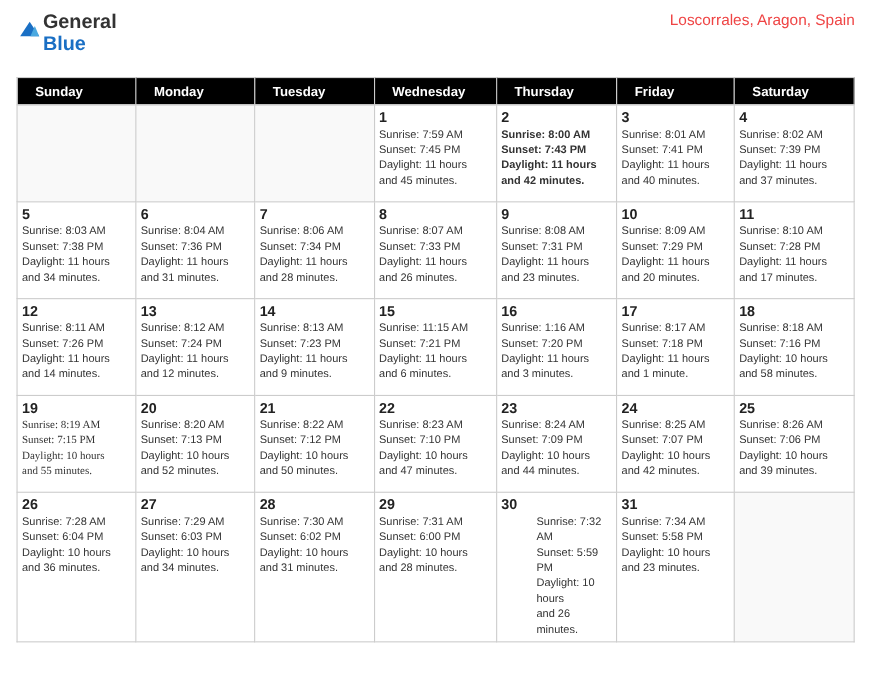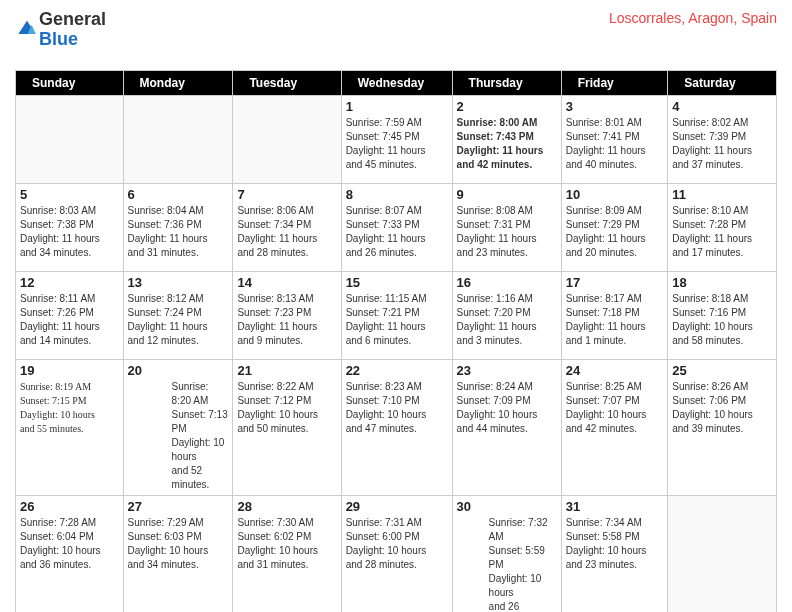--- a/index.html
+++ b/index.html
@@ -265,21 +265,21 @@
         <tr>
           <td>
             <span class="day-number">19</span>
             <div class="day-info" style="white-space: pre-line; font-family: Liberation Serif, serif;">Sunrise: 8:19 AM
 Sunset: 7:15 PM
 Daylight: 10 hours
 and 55 minutes.</div>
           </td>
           <td>
             <span class="day-number">20</span>
-            <div class="day-info" style="white-space: pre-line; margin-left: 44px;">Sunrise: 8:20 AM
+            <div class="day-info" style="white-space: pre-line;">Sunrise: 8:20 AM
 Sunset: 7:13 PM
 Daylight: 10 hours
 and 52 minutes.</div>
           </td>
           <td>
             <span class="day-number">21</span>
             <div class="day-info" style="white-space: pre-line;">Sunrise: 8:22 AM
 Sunset: 7:12 PM
 Daylight: 10 hours
 and 50 minutes.</div>

